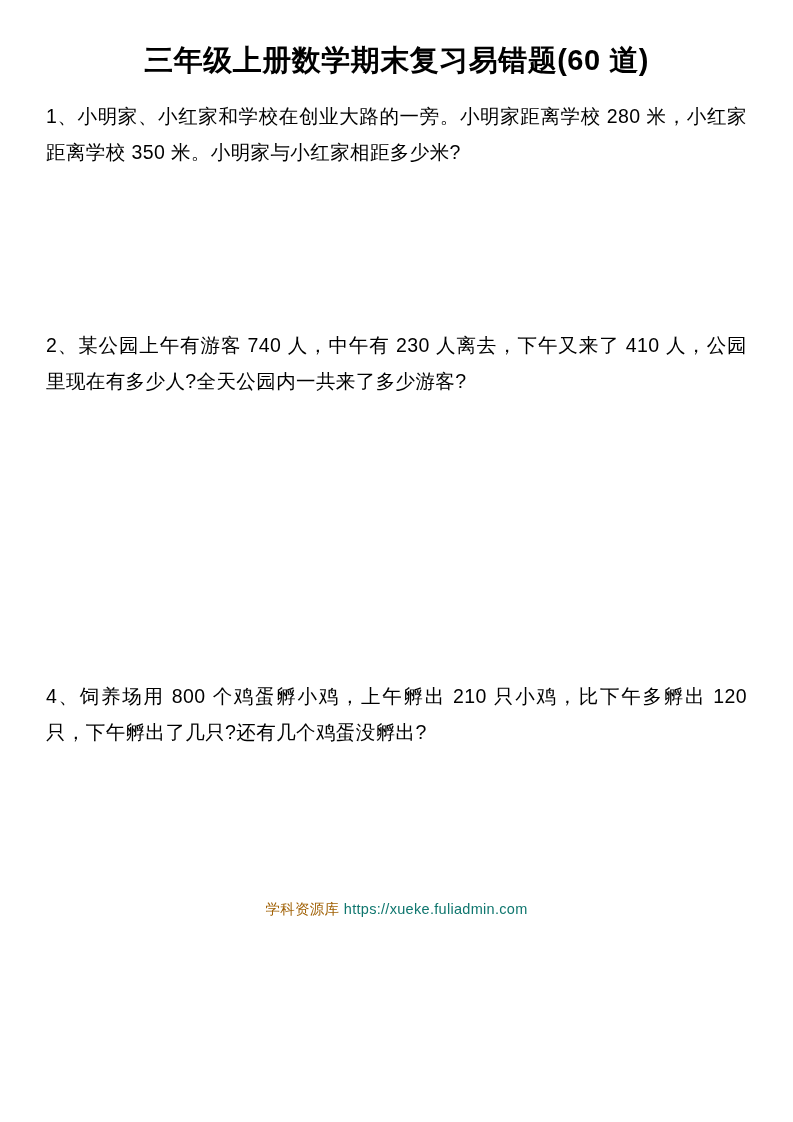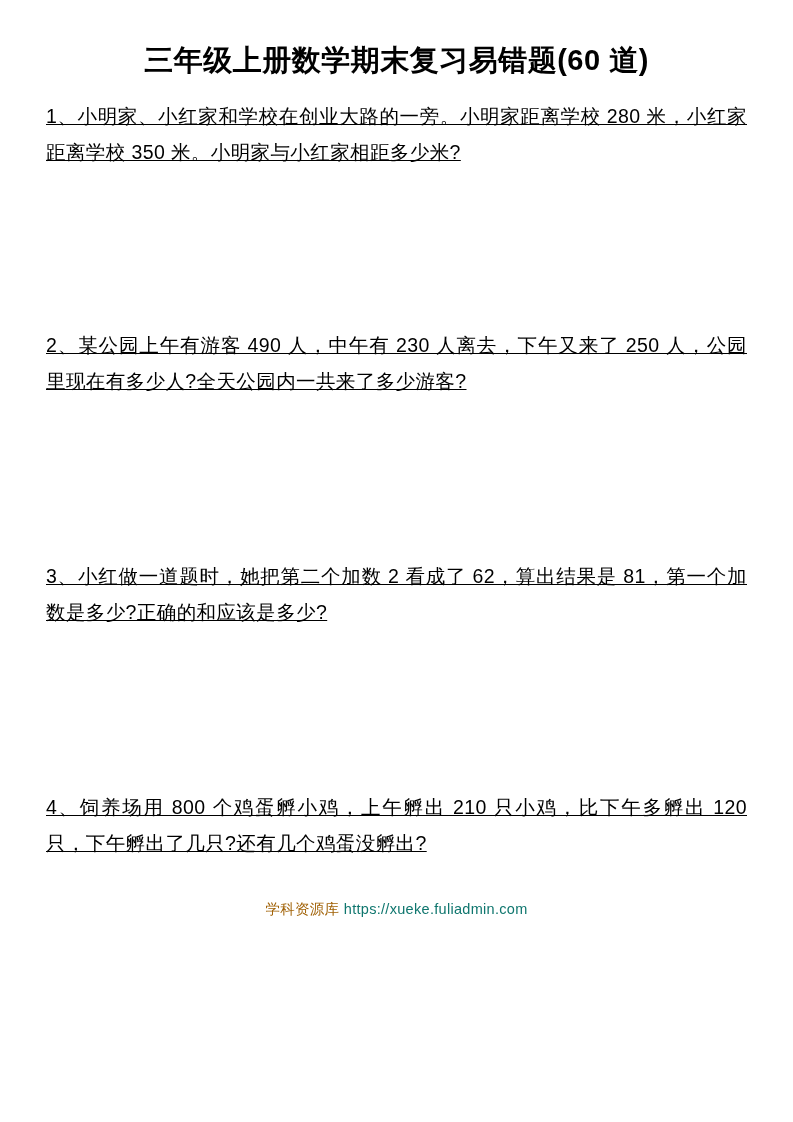--- a/index.html
+++ b/index.html
@@ -26,21 +26,20 @@
     font-size: 29px;
     font-weight: bold;
     text-align: center;
     letter-spacing: 0.5px;
     line-height: 1.25;
     margin: 6px 0 14px 0;
     white-space: nowrap;
   }
   .q-list {
     margin-top: 4px;
-    text-decoration: underline;
   }
   .question {
     font-size: 19.5px;
     line-height: 1.85;
     letter-spacing: 0.4px;
     text-align: justify;
     word-break: break-word;
     padding: 0 2px;
   }
   .q-gap-1 { height: 118px; }
@@ -69,24 +68,23 @@
 
 <div class="page">
 
   <h1 class="doc-title">三年级上册数学期末复习易错题(60 道)</h1>
 
   <div class="q-list">
 
     <p class="question">1、小明家、小红家和学校在创业大路的一旁。小明家距离学校 280 米，小红家距离学校 350 米。小明家与小红家相距多少米?</p>
     <div class="q-gap-1"></div>
 
-    <p class="question">2、某公园上午有游客 490 人，中午有 230 人离去，下午又来了 250 人，公园里现在有多少人?全天公园内一共来了多少游客?</p>
+    <p class="question">2、某公园上午有游客 740 人，中午有 230 人离去，下午又来了 410 人，公园里现在有多少人?全天公园内一共来了多少游客?</p>
     <div class="q-gap-2"></div>
 
-    <p class="question">3、小红做一道题时，她把第二个加数 2 看成了 62，算出结果是 81，第一个加数是多少?正确的和应该是多少?</p>
     <div class="q-gap-3"></div>
 
     <p class="question">4、饲养场用 800 个鸡蛋孵小鸡，上午孵出 210 只小鸡，比下午多孵出 120 只，下午孵出了几只?还有几个鸡蛋没孵出?</p>
     <div class="q-gap-4"></div>
 
 
   </div>
 
   <div class="footer">
     <span class="brand">学科资源库</span>

